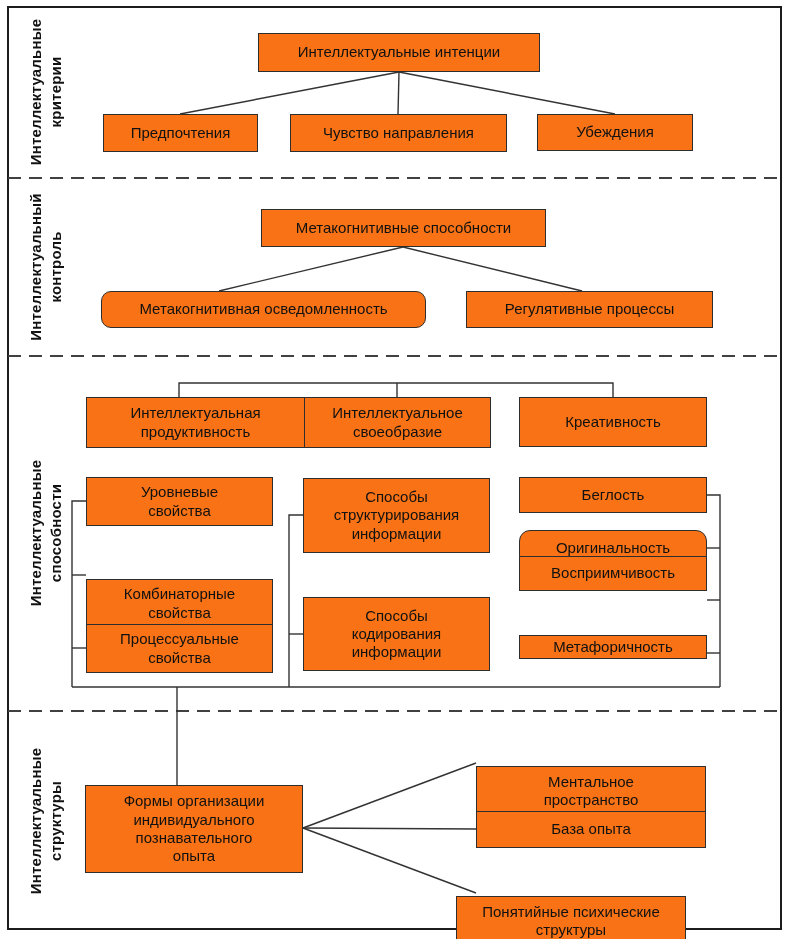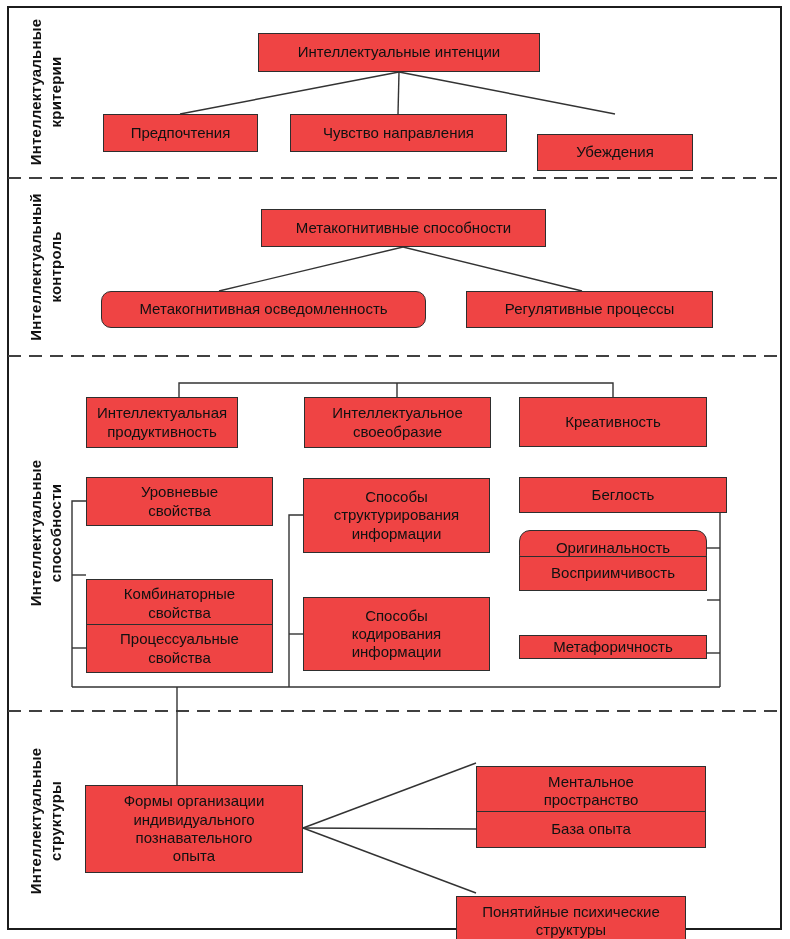--- a/index.html
+++ b/index.html
@@ -22,21 +22,21 @@
   }
   svg.wires {
     position: absolute;
     left: 0; top: 0;
     width: 790px; height: 939px;
     z-index: 1;
   }
   .node {
     position: absolute;
     box-sizing: border-box;
-    background: #ef4444;
+    background: #f97316;
     border: 1.5px solid #2e2e2e;
     display: flex;
     align-items: center;
     justify-content: center;
     text-align: center;
     font-size: 15px;
     line-height: 1.22;
     white-space: pre-line;
     z-index: 2;
     padding: 2px 6px;
@@ -124,47 +124,47 @@
   <div class="side-label" style="left:-54px; top:245px;">Интеллектуальный
 контроль</div>
   <div class="side-label" style="left:-54px; top:511px;">Интеллектуальные
 способности</div>
   <div class="side-label" style="left:-54px; top:799px;">Интеллектуальные
 структуры</div>
 
   <div class="node" style="left:258px; top:33px;  width:282px; height:39px;">Интеллектуальные интенции</div>
   <div class="node" style="left:103px; top:114px; width:155px; height:38px;">Предпочтения</div>
   <div class="node" style="left:290px; top:114px; width:217px; height:38px;">Чувство направления</div>
-  <div class="node" style="left:537px; top:114px; width:156px; height:37px;margin-top:20px;">Убеждения</div>
+  <div class="node" style="left:537px; top:114px; width:156px; height:37px;">Убеждения</div>
 
   <div class="node" style="left:261px; top:209px; width:285px; height:38px;">Метакогнитивные способности</div>
   <div class="node" style="left:101px; top:291px; width:325px; height:37px;border-radius:10px;">Метакогнитивная осведомленность</div>
   <div class="node" style="left:466px; top:291px; width:247px; height:37px;">Регулятивные процессы</div>
 
-  <div class="node" style="left:86px;  top:397px; width:152px; height:51px;">Интеллектуальная
+  <div class="node" style="left:86px;  top:397px; width:219px; height:51px;">Интеллектуальная
 продуктивность</div>
   <div class="node" style="left:304px; top:397px; width:187px; height:51px;">Интеллектуальное
 своеобразие</div>
   <div class="node" style="left:519px; top:397px; width:188px; height:50px;">Креативность</div>
 
   <div class="node" style="left:86px;  top:477px; width:187px; height:49px;">Уровневые
 свойства</div>
   <div class="node" style="left:86px;  top:551px; width:187px; height:49px;margin-top:28px;">Комбинаторные
 свойства</div>
   <div class="node" style="left:86px;  top:624px; width:187px; height:49px;">Процессуальные
 свойства</div>
 
   <div class="node" style="left:303px; top:478px; width:187px; height:75px;">Способы
 структурирования
 информации</div>
   <div class="node" style="left:303px; top:597px; width:187px; height:74px;">Способы
 кодирования
 информации</div>
 
-  <div class="node" style="left:519px; top:477px; width:208px; height:36px;">Беглость</div>
+  <div class="node" style="left:519px; top:477px; width:188px; height:36px;">Беглость</div>
   <div class="node" style="left:519px; top:530px; width:188px; height:36px;border-radius:11px;">Оригинальность</div>
   <div class="node" style="left:519px; top:556px; width:188px; height:35px;">Восприимчивость</div>
   <div class="node" style="left:519px; top:635px; width:188px; height:24px;">Метафоричность</div>
 
   <div class="node" style="left:85px;  top:785px; width:218px; height:88px;">Формы организации
 индивидуального
 познавательного
 опыта</div>
   <div class="node" style="left:476px; top:738px; width:230px; height:50px;margin-top:28px;">Ментальное
 пространство</div>

